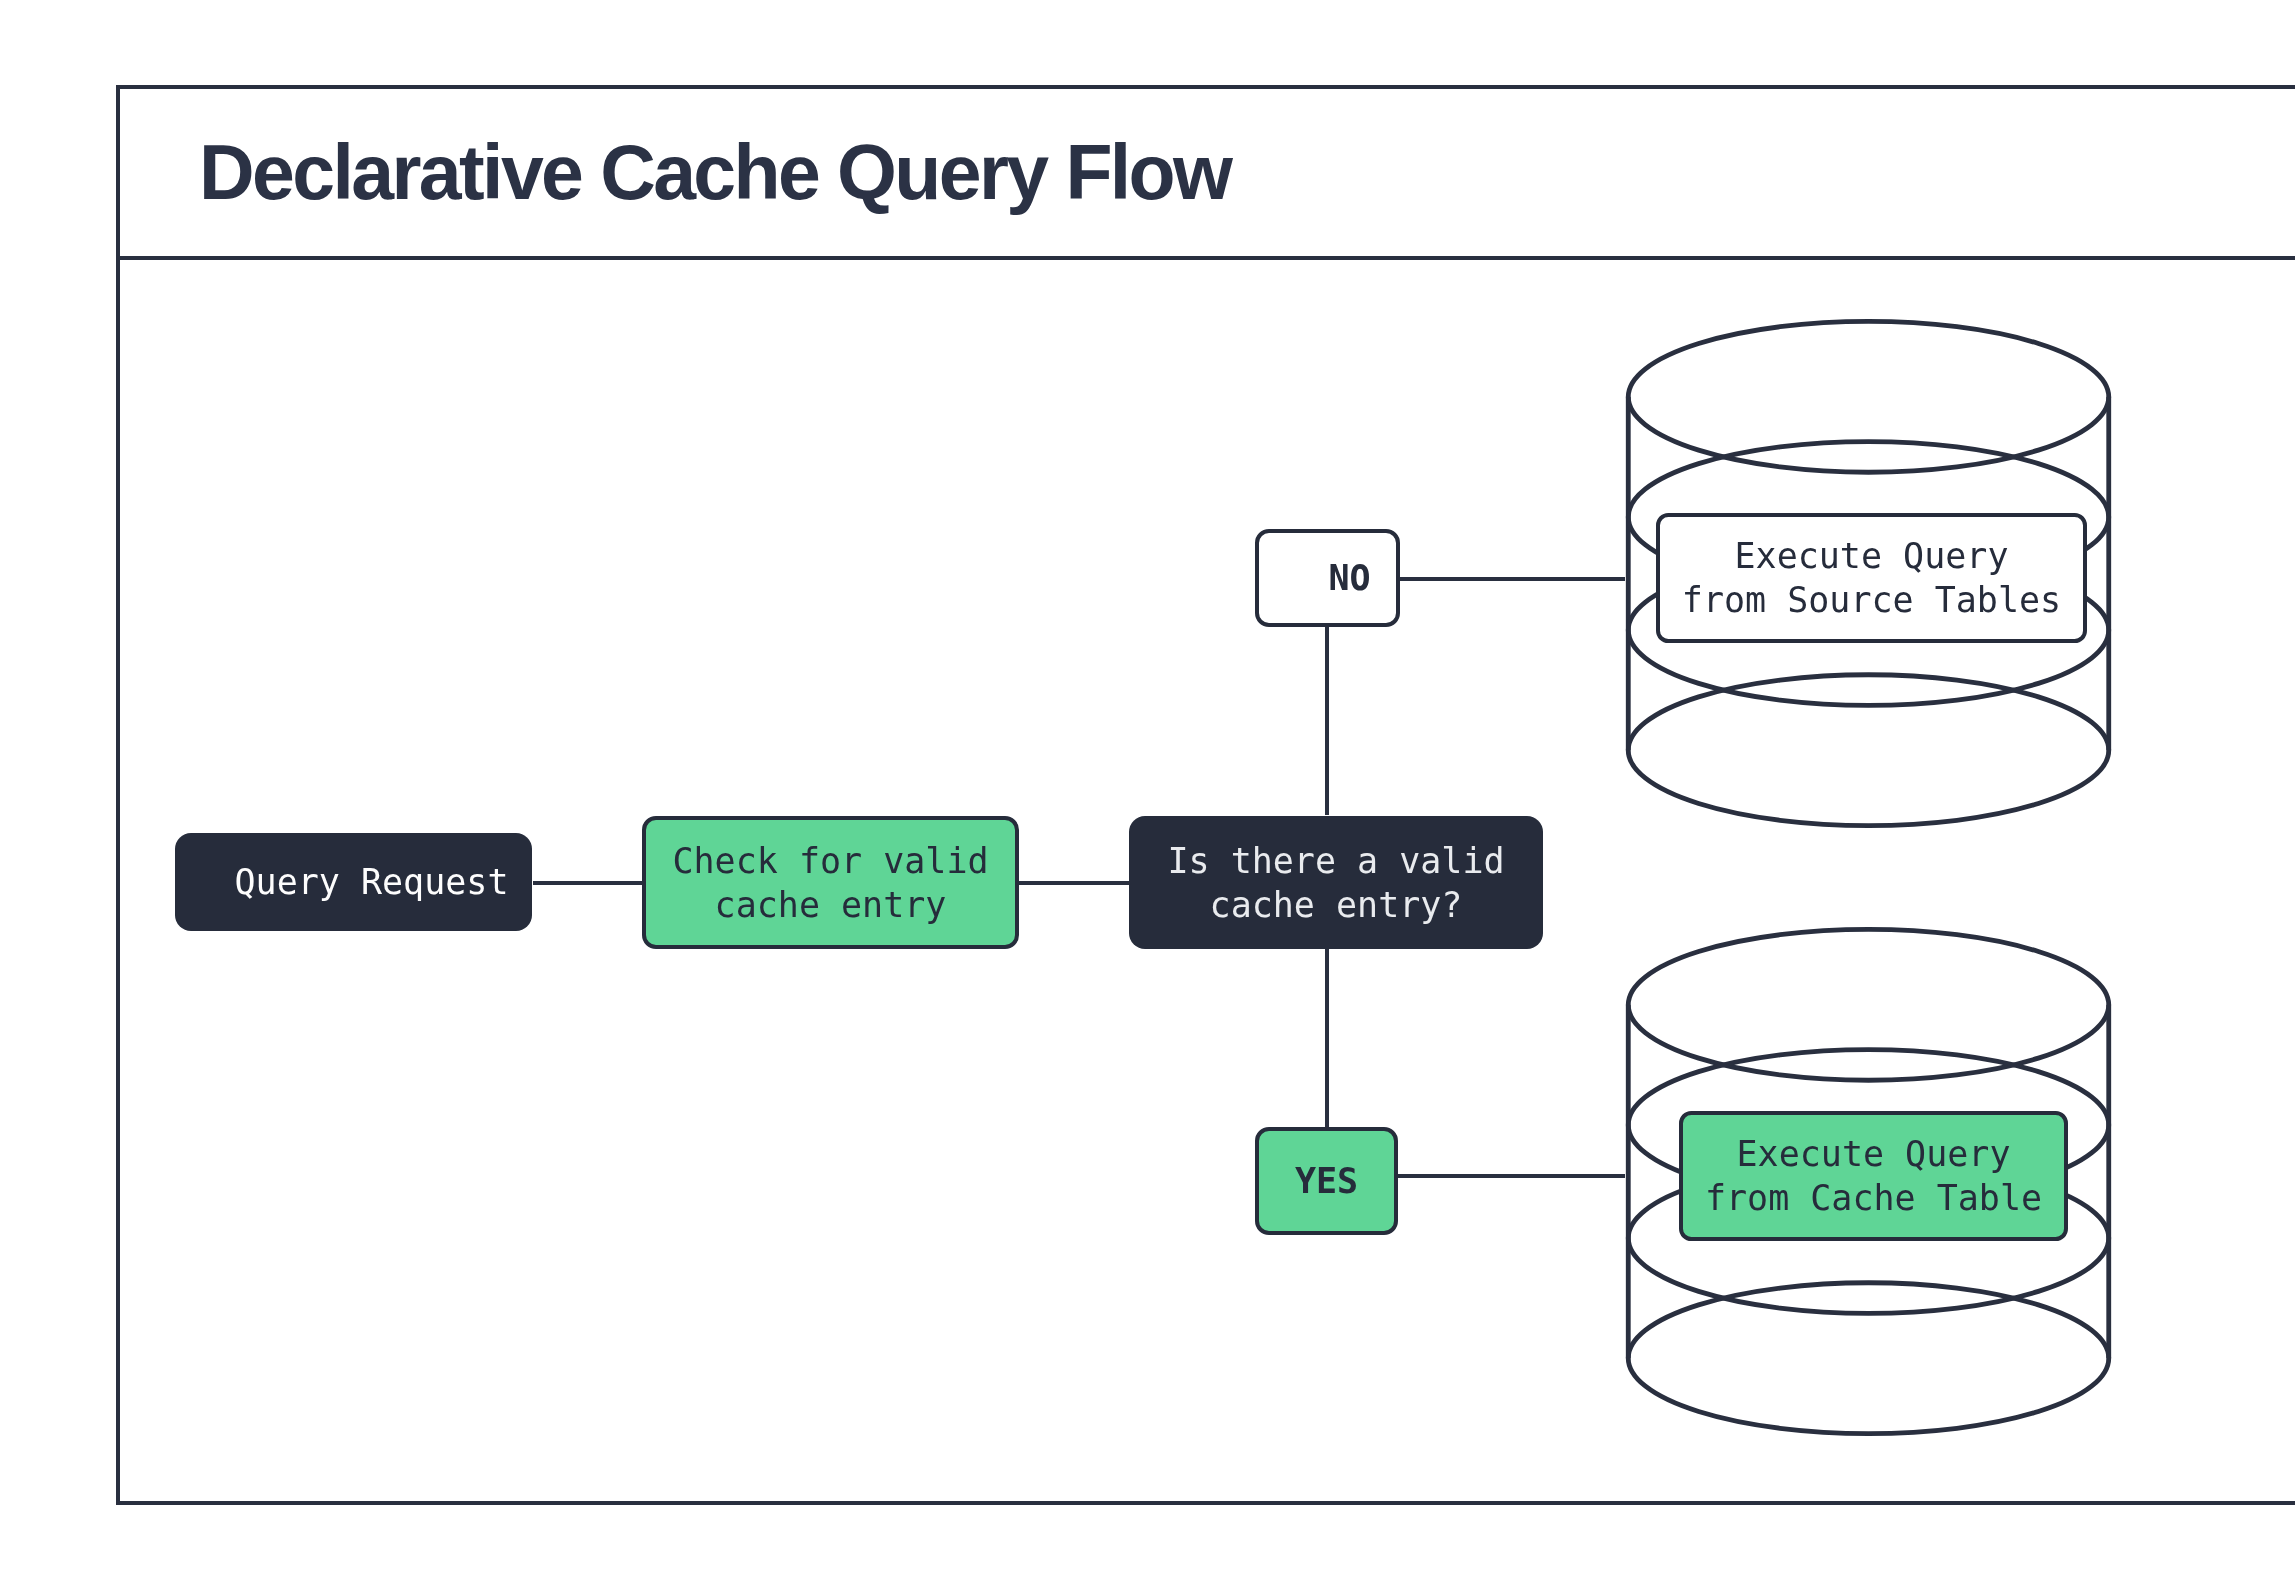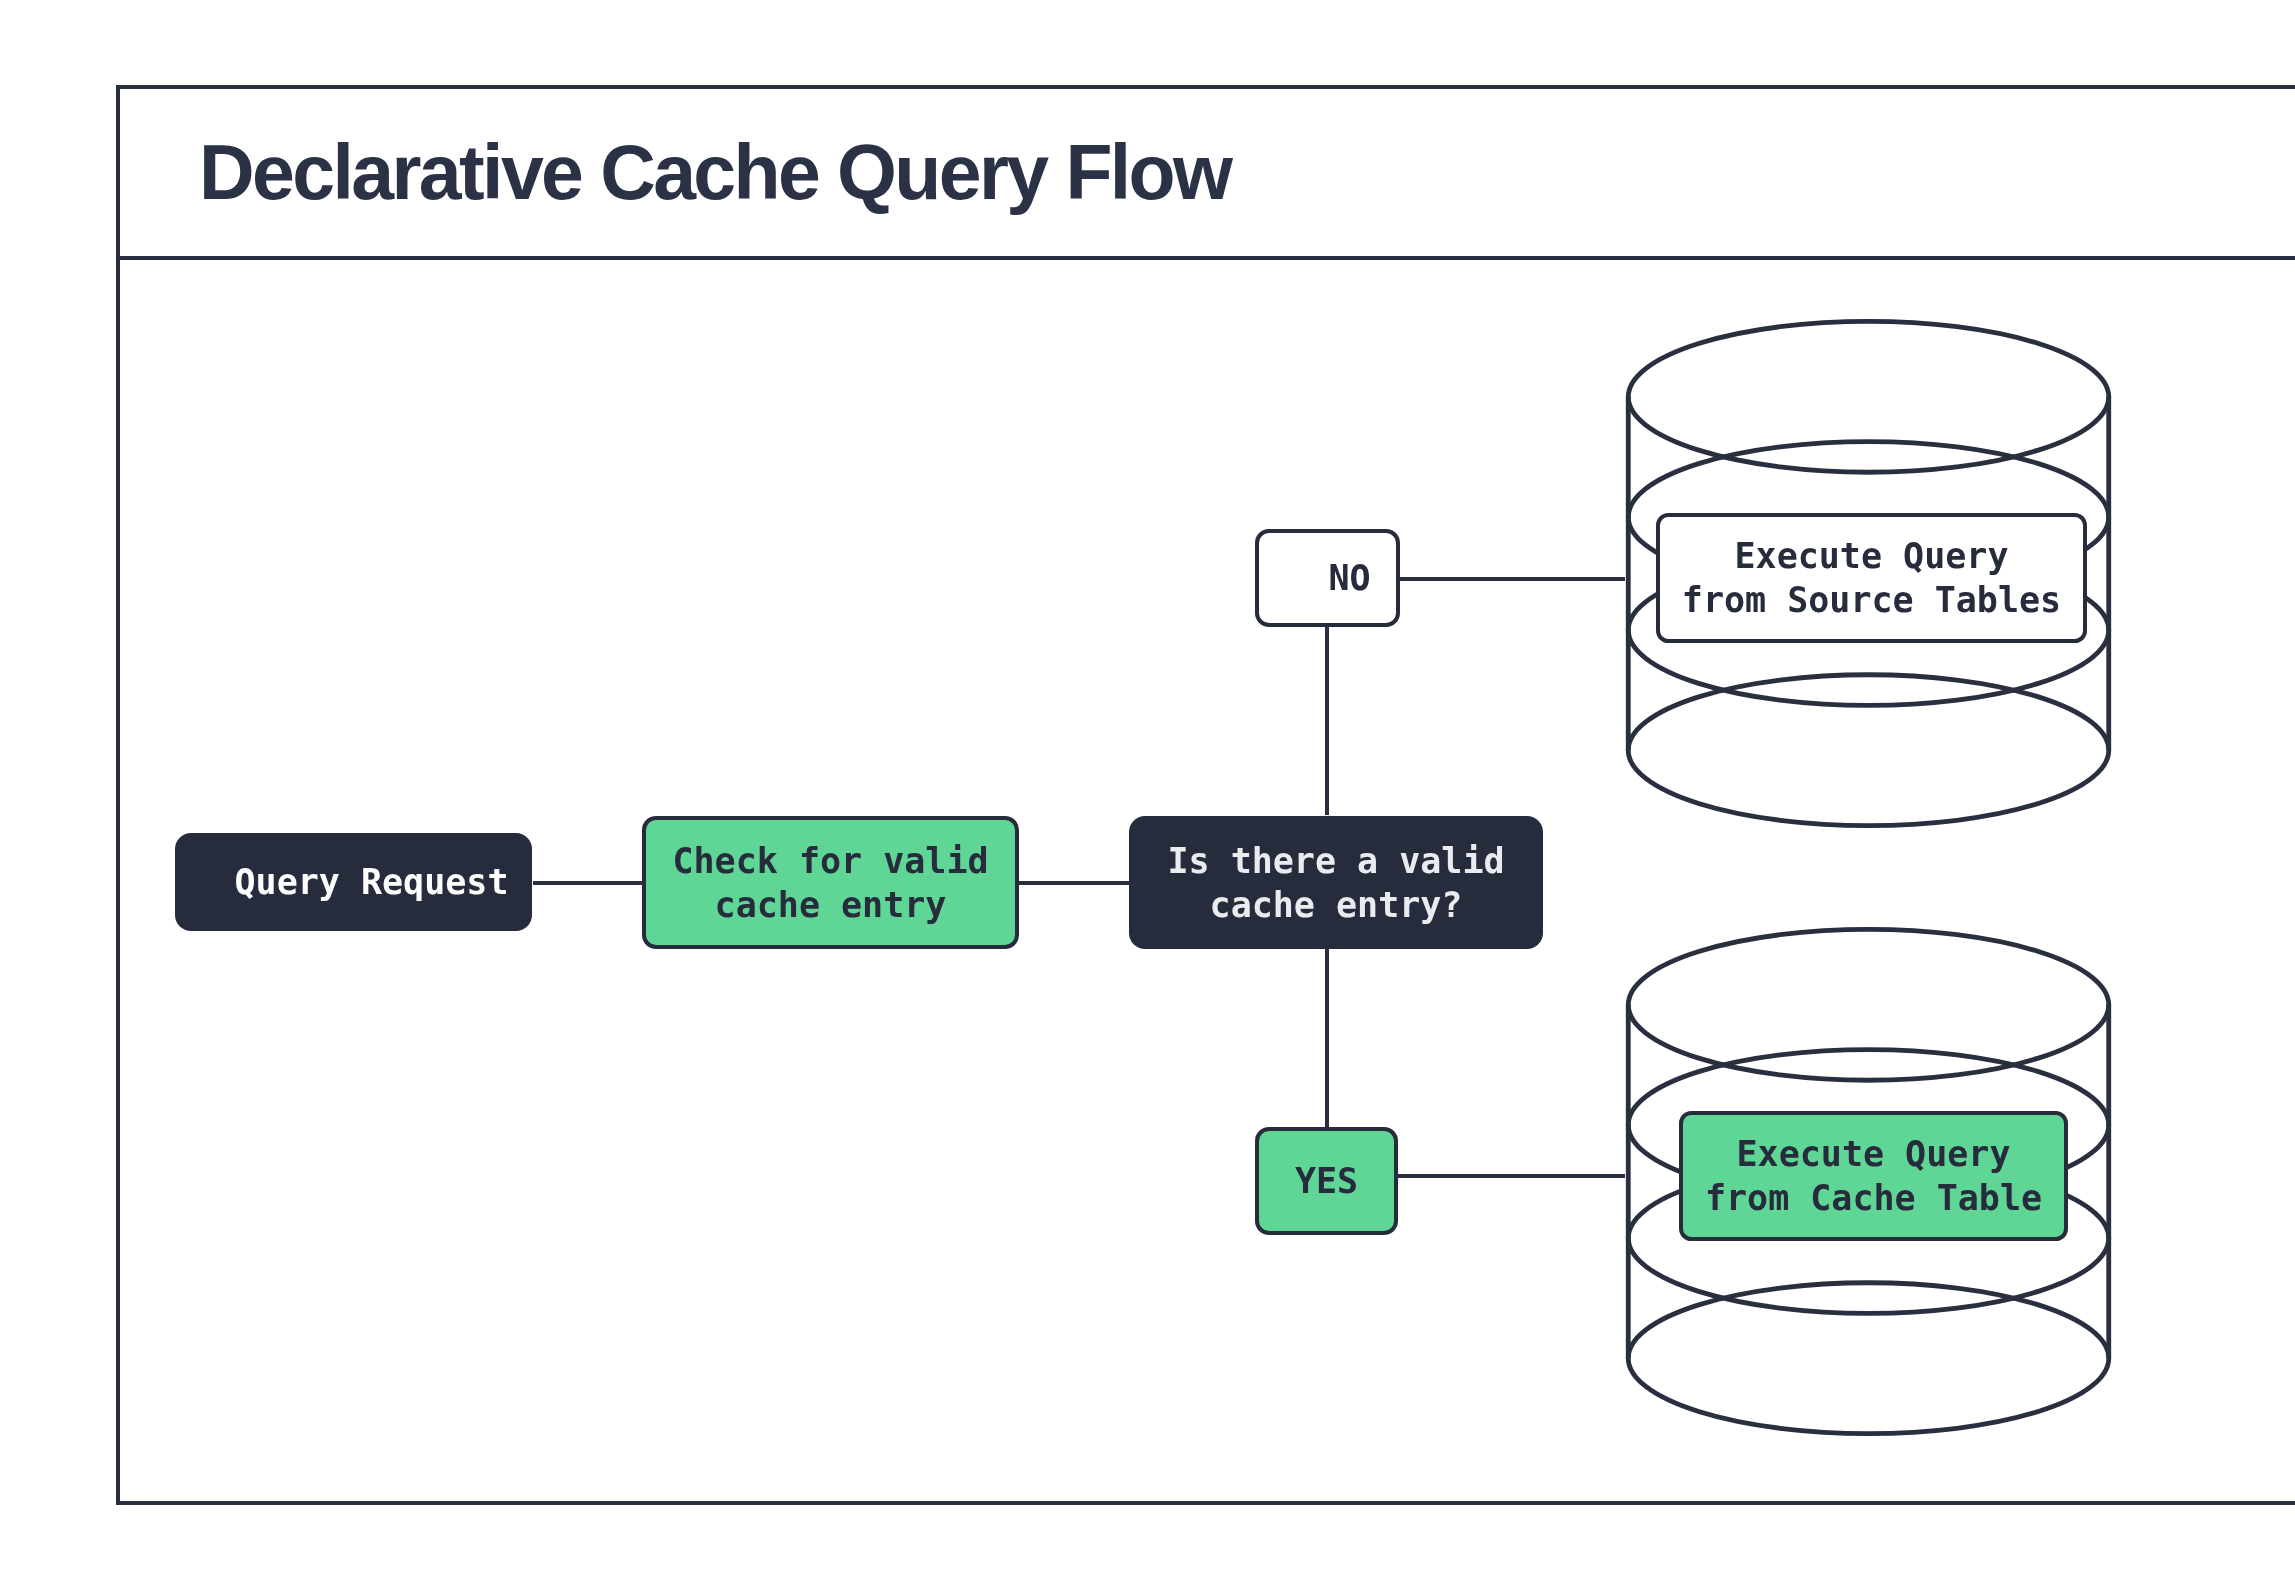--- a/index.html
+++ b/index.html
@@ -36,21 +36,21 @@
     font-family:"Liberation Sans","DejaVu Sans",sans-serif;
     font-weight:700;
     font-size:77px;
     letter-spacing:-2.6px;
     color:#2b3245;
   }
   .node{
     position:absolute;
     display:flex;align-items:center;justify-content:center;
     text-align:center;
-    font-size:35px;line-height:44px;font-weight:700;
+    font-size:35px;line-height:44px;font-weight:400;
     white-space:pre-line;
     color:var(--node-dark);
   }
   .node-dark{background:var(--node-dark);color:#fdfdfd;border-radius:16px;}
   .node-dark-light-text{background:var(--node-dark);color:var(--light-text);border-radius:16px;}
   .node-green{background:var(--green);border:4.4px solid var(--node-dark);border-radius:14px;}
   .node-white{background:var(--paper);border:4.4px solid var(--node-dark);border-radius:14px;}
   .badge{font-weight:700;}
   .connector{position:absolute;background:var(--ink);}
   .cyl{position:absolute;}

